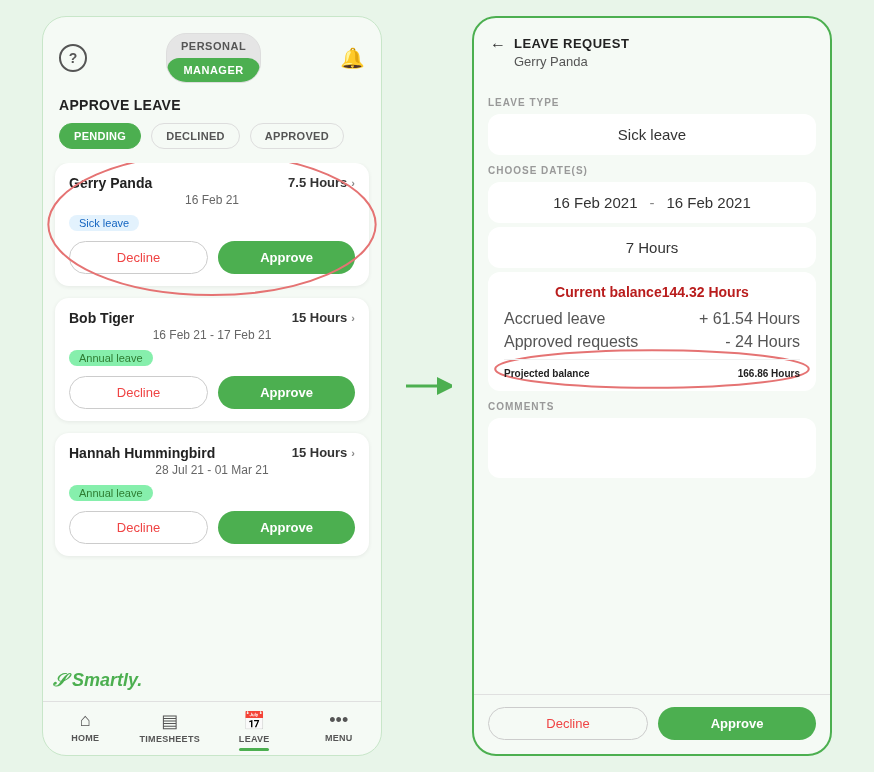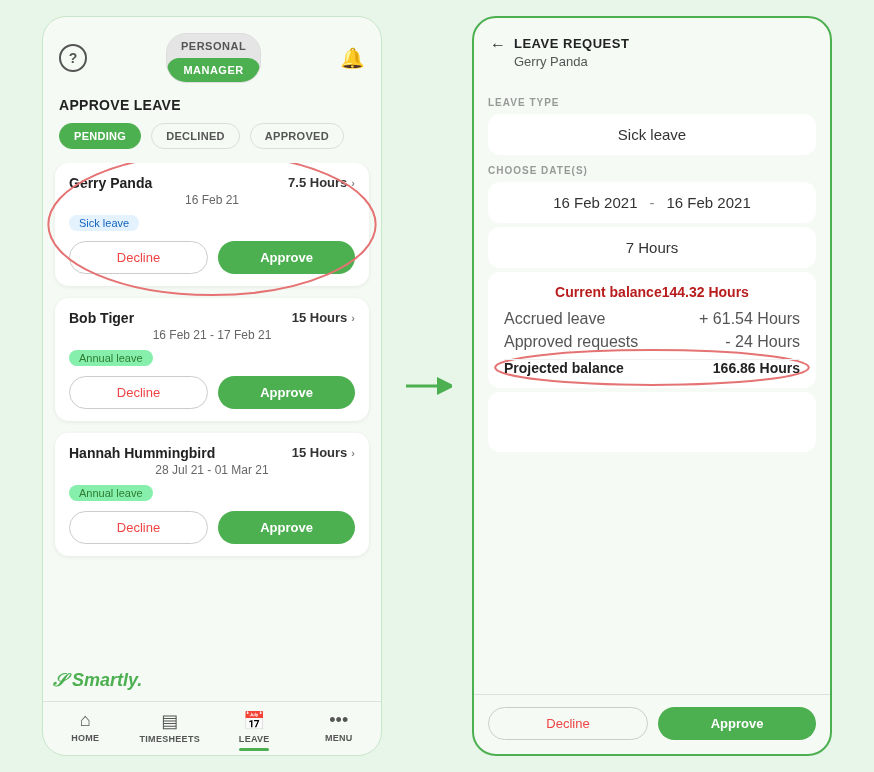--- a/index.html
+++ b/index.html
@@ -386,23 +386,24 @@
     }
 
     .balance-detail-row .amount {
       font-weight: 500;
     }
 
     .projected-row {
       display: flex;
       justify-content: space-between;
       font-weight: 700;
-      font-size: 14px;
+      font-size: 10px;
       color: #222;
       margin-top: 8px;
+      padding-top: 8px;
       border-top: 1px solid #f0f0f0;
       position: relative;
     }
 
     .comments-box {
       background: #fff;
       border-radius: 12px;
       padding: 14px 16px;
       min-height: 60px;
       margin-bottom: 4px;
@@ -576,20 +577,21 @@
         <svg style="position:absolute;top:-10px;left:-12px;width:calc(100% + 24px);height:calc(100% + 20px);pointer-events:none;">
           <ellipse cx="50%" cy="50%" rx="49%" ry="47%" fill="none" stroke="#e57373" stroke-width="2"></ellipse>
         </svg>
         <div class="projected-row">
           <span>Projected balance</span>
           <span>166.86 Hours</span>
         </div>
       </div>
     </div>
 
+    <div class="section-label">COMMENTS</div>
     <div class="comments-box"></div>
 
   </div>
 
   <div class="right-footer">
     <button class="btn-decline">Decline</button>
     <button class="btn-approve">Approve</button>
   </div>
 </div>
 

